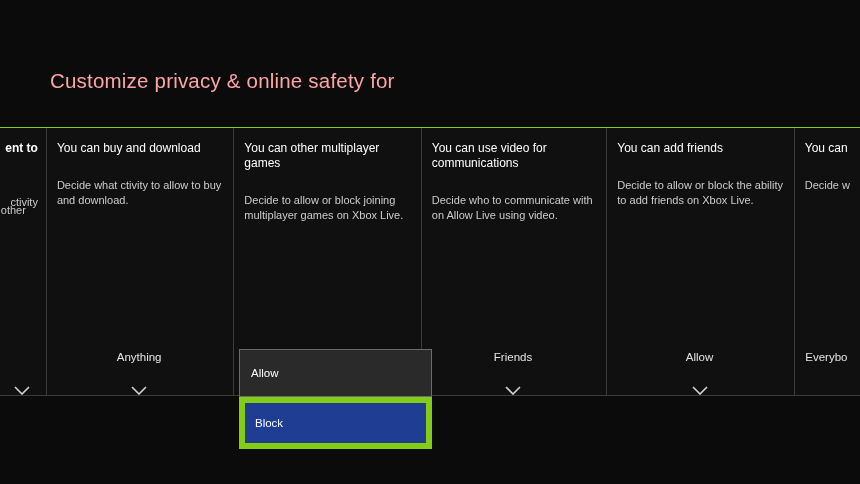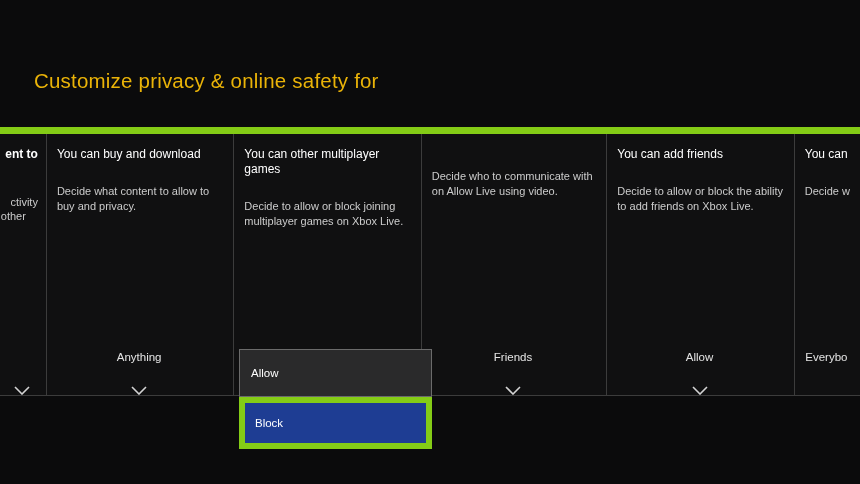--- a/index.html
+++ b/index.html
@@ -7,35 +7,35 @@
   .screen {
     position: relative;
     width: 860px;
     height: 484px;
     background: #0b0b0c;
     overflow: hidden;
     font-family: "Liberation Sans", sans-serif;
   }
   .page-title {
     position: absolute;
-    left: 34px;
+    left: 50px;
     top: 69px;
     font-size: 20.5px;
     font-weight: 300;
-    color: #eab308;
+    color: #fca5a5;
     letter-spacing: 0.2px;
     white-space: nowrap;
   }
   .strip {
     position: absolute;
     left: 0;
     top: 127px;
     width: 860px;
     height: 269px;
-    border-top: 7px solid #84cc16;
+    border-top: 1px solid #84cc16;
     border-bottom: 1px solid #3c3c3c;
     background: #101011;
     display: flex;
   }
   .col {
     position: relative;
     height: 100%;
     border-right: 1px solid #3c3c3c;
     display: flex;
     flex-direction: column;
@@ -70,21 +70,21 @@
   }
   .dd-value {
     font-size: 11.5px;
     color: #e4e4e4;
     white-space: nowrap;
   }
   .chev { display: block; }
   
   .frag { position: absolute; white-space: nowrap; }
   .frag-title { top: 13px; right: 8px; font-size: 12px; font-weight: bold; color: #ffffff; }
-  .frag-d2 { top: 62px; right: 8px; font-size: 11px; color: #cccccc; }
+  .frag-d2 { top: 68px; right: 8px; font-size: 11px; color: #cccccc; }
   .frag-d3 { top: 76px; right: 20px; font-size: 11px; color: #cccccc; }
   .col-partial-left .dd-row { justify-content: flex-end; padding-right: 11px; }
   
   .col.last .card-title, .col.last .card-desc, .col.last .dd-value { white-space: nowrap; }
   
   .dd-overlay {
     position: absolute;
     left: 239px;
     top: 349px;
     width: 193px;
@@ -131,40 +131,41 @@
       <div class="dd-row">
         <svg class="chev" width="16" height="9" viewBox="0 0 16 9">
             <polyline points="1,1 8,8 15,1" fill="none" stroke="#d4d4d4" stroke-width="1.6"></polyline>
           </svg>
       </div>
     </div>
 
     <div class="col col-a">
       <div class="card-body">
         <div class="card-title">You can buy and download</div>
-        <div class="card-desc">Decide what content to allow to buy and privacy.</div>
+        <div class="card-desc">Decide what ctivity to allow to buy and download.</div>
       </div>
       <div class="dd-row">
         <span class="dd-value">Anything</span>
         <svg class="chev" width="16" height="9" viewBox="0 0 16 9">
             <polyline points="1,1 8,8 15,1" fill="none" stroke="#d4d4d4" stroke-width="1.6"></polyline>
           </svg>
       </div>
     </div>
 
     <div class="col col-b">
       <div class="card-body">
         <div class="card-title">You can other multiplayer games</div>
         <div class="card-desc">Decide to allow or block joining multiplayer games on Xbox Live.</div>
       </div>
       <div class="dd-row"></div>
     </div>
 
     <div class="col col-c">
       <div class="card-body">
+        <div class="card-title">You can use video for communications</div>
         <div class="card-desc">Decide who to communicate with on Allow Live using video.</div>
       </div>
       <div class="dd-row">
         <span class="dd-value">Friends</span>
         <svg class="chev" width="16" height="9" viewBox="0 0 16 9">
             <polyline points="1,1 8,8 15,1" fill="none" stroke="#d4d4d4" stroke-width="1.6"></polyline>
           </svg>
       </div>
     </div>
 

